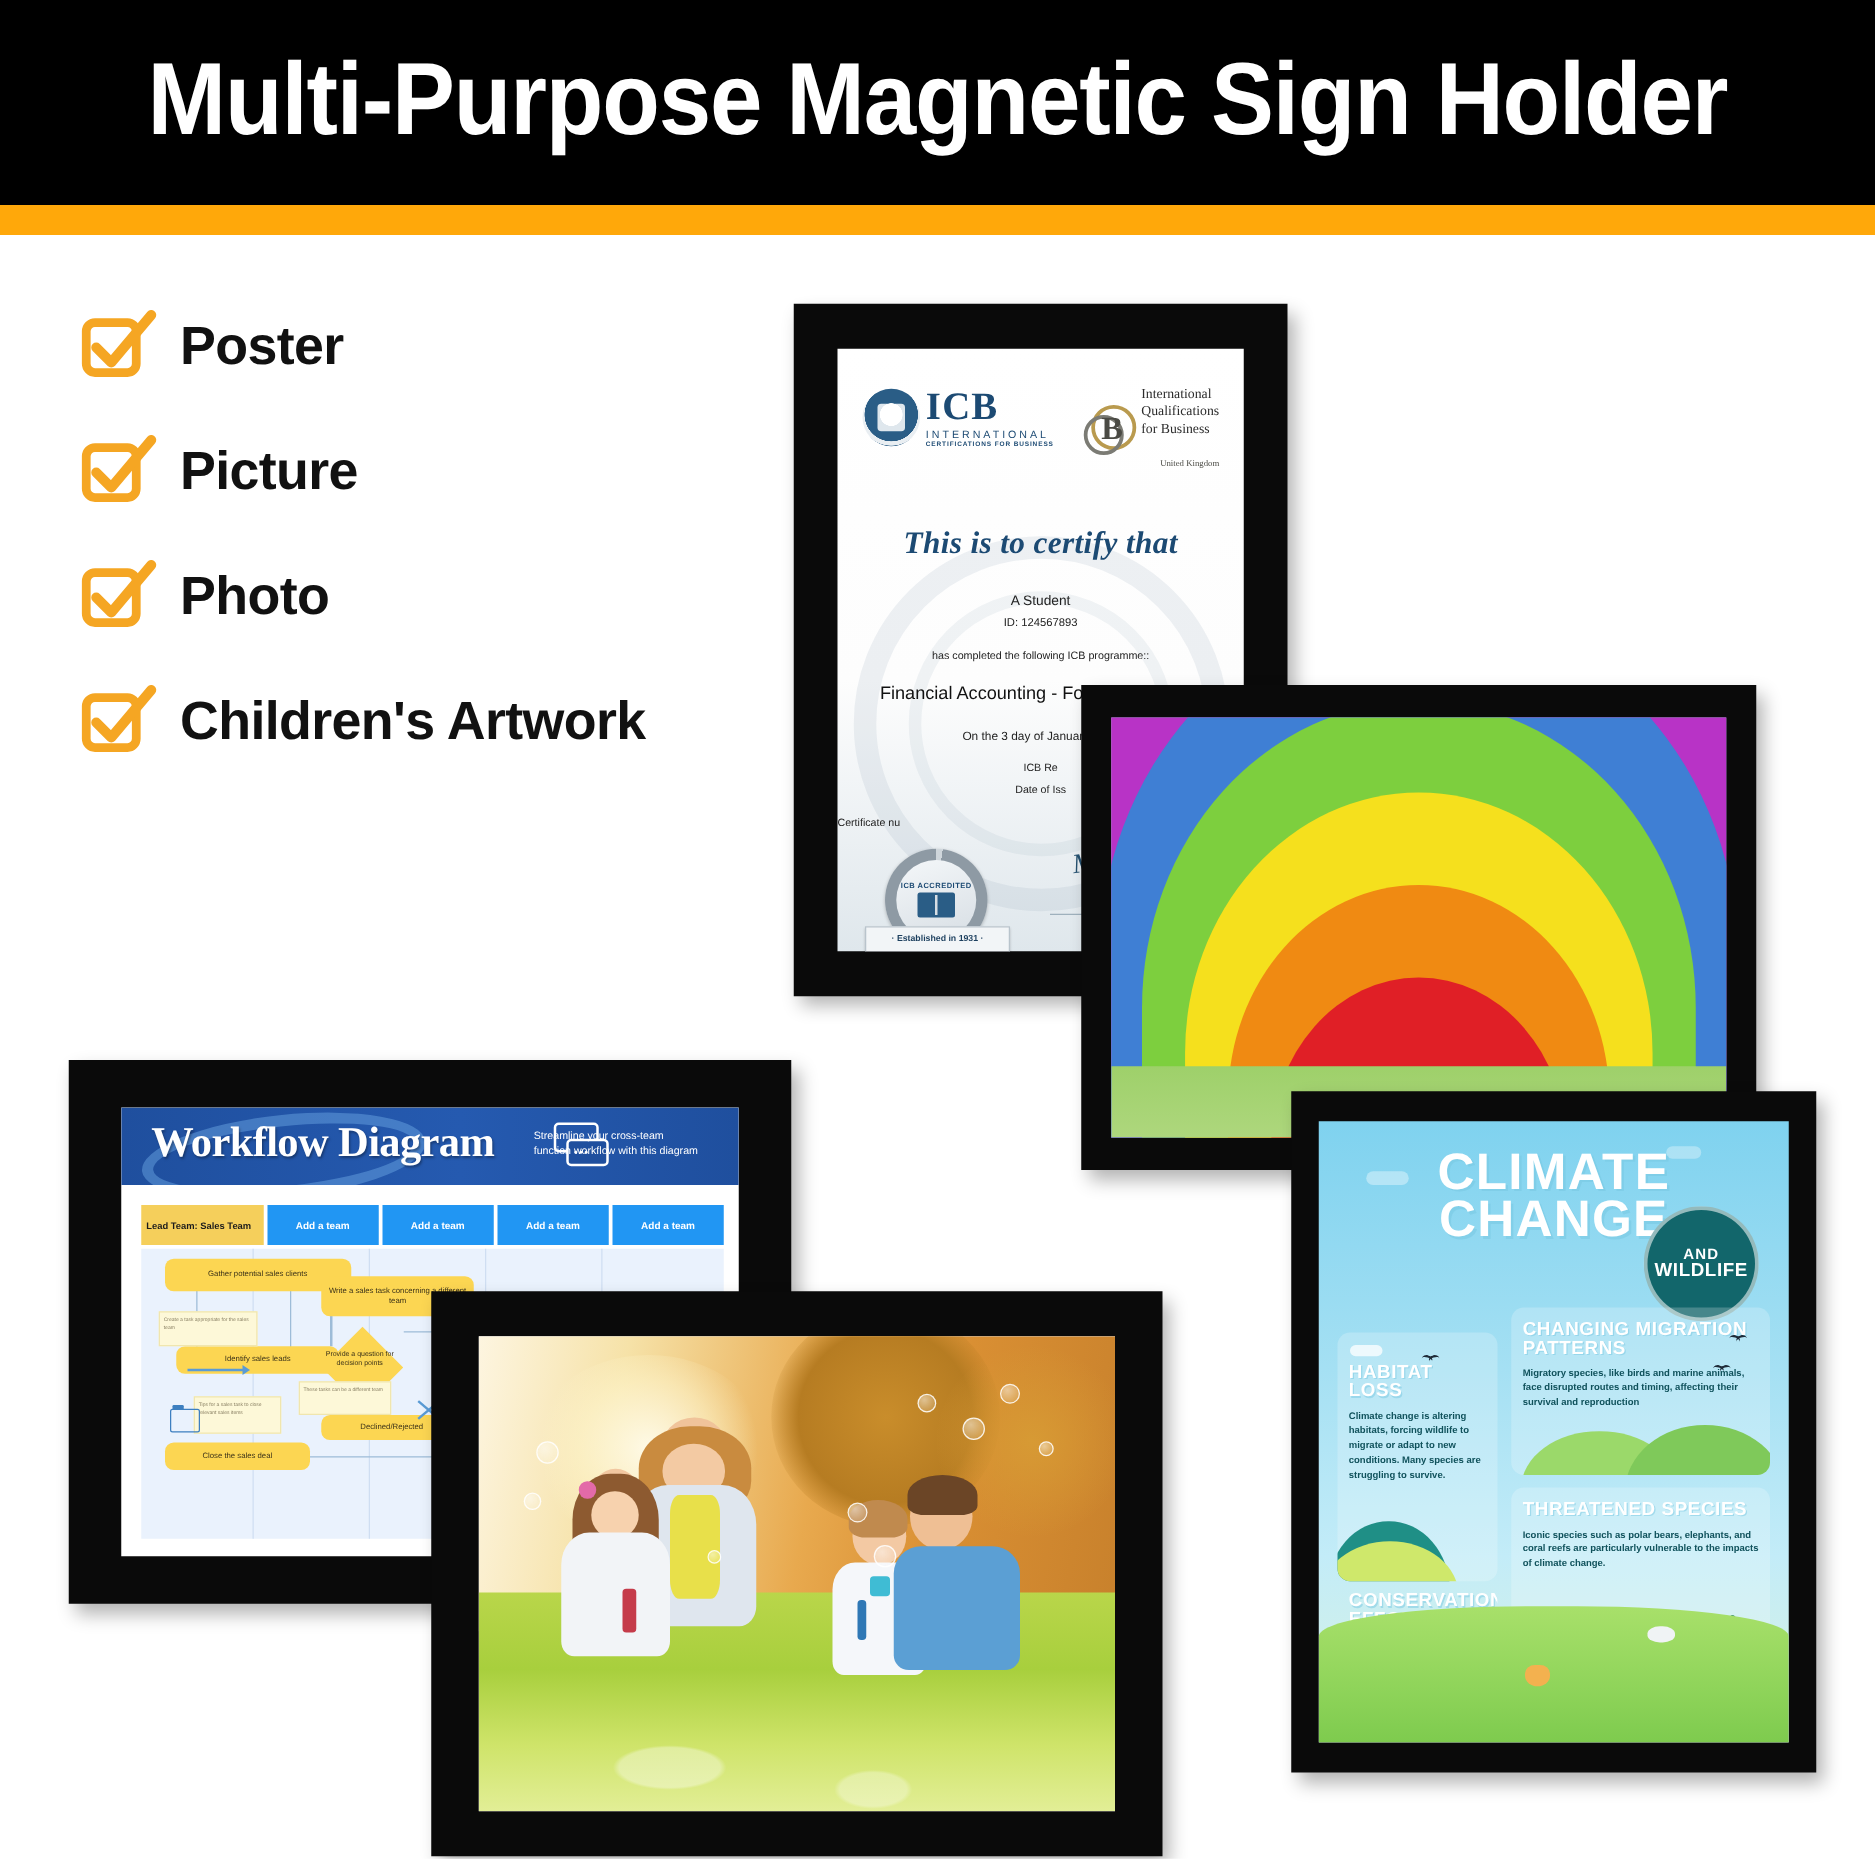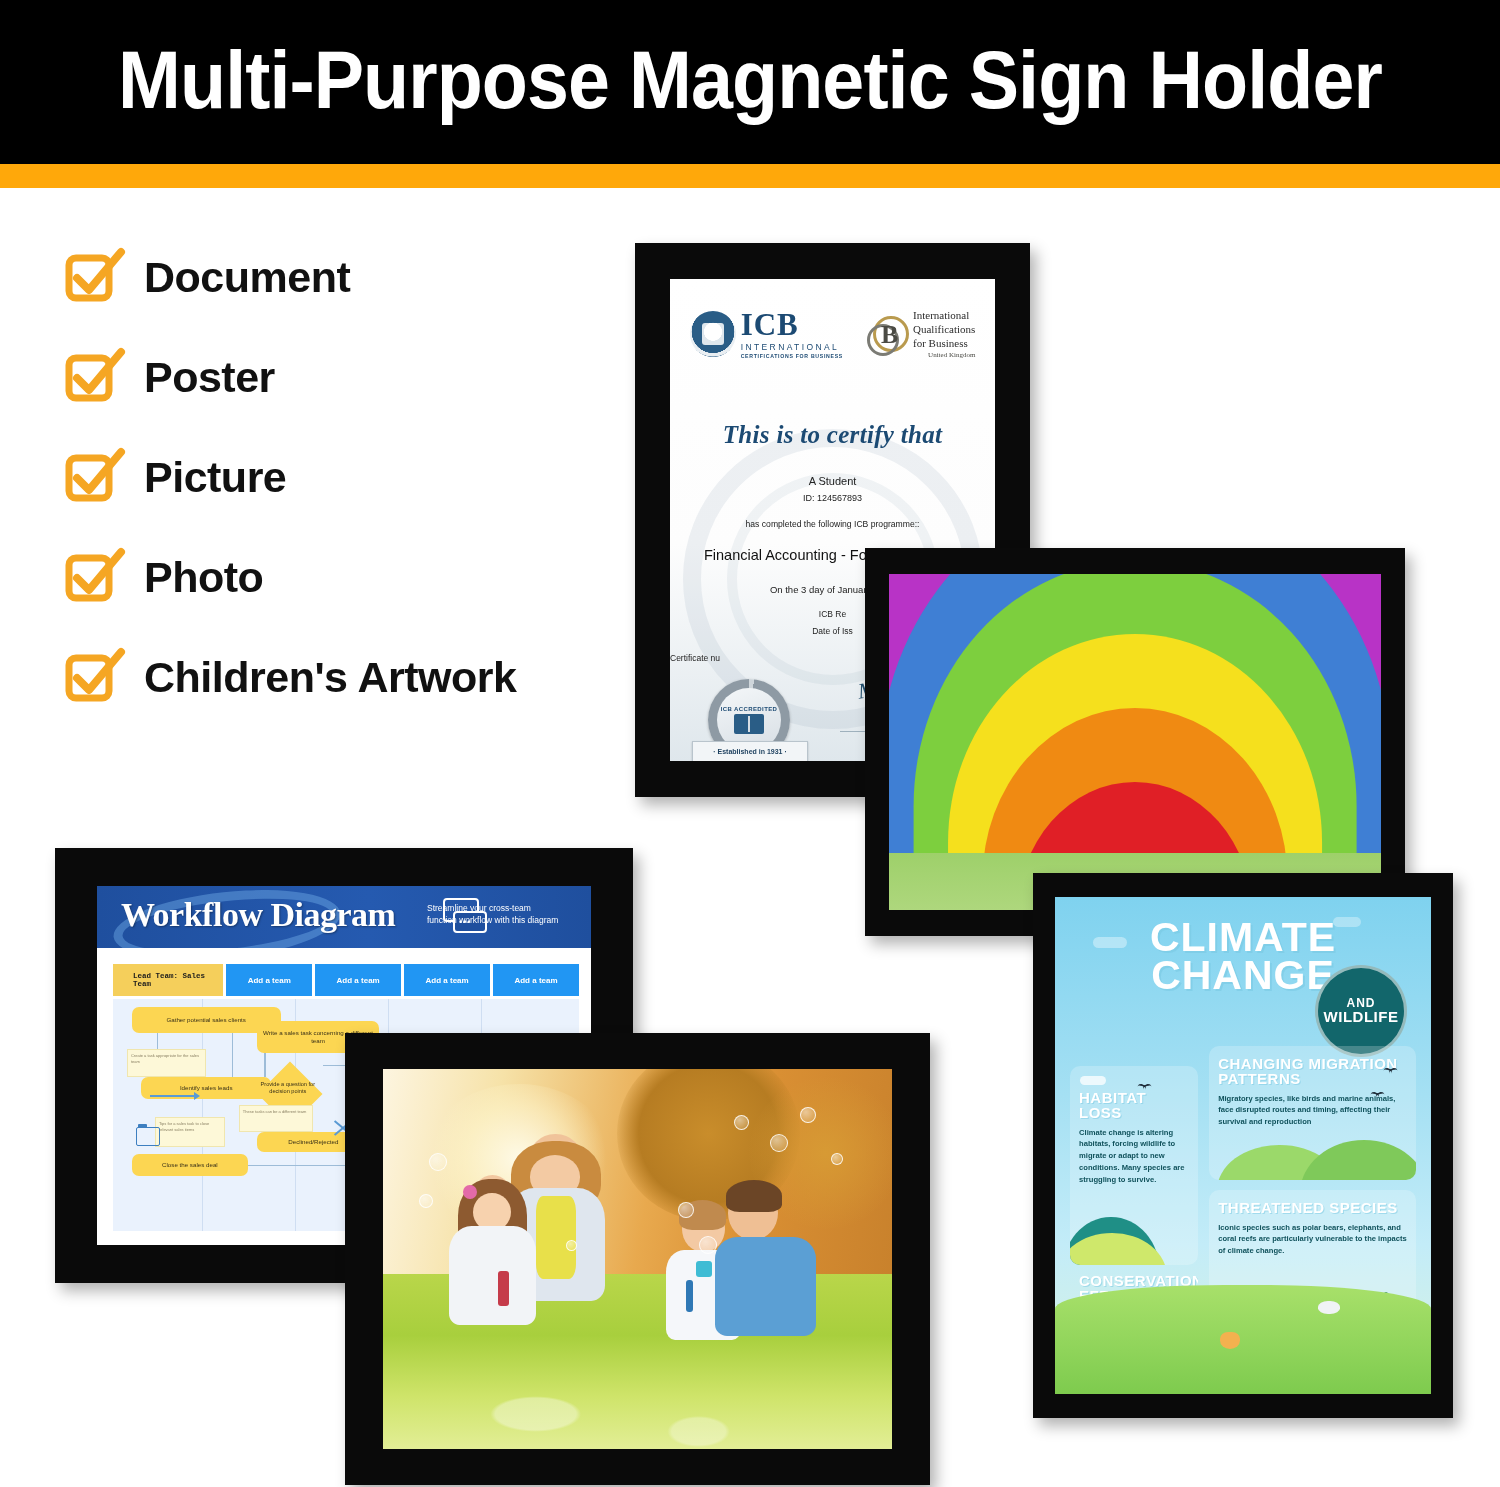--- a/index.html
+++ b/index.html
@@ -51,21 +51,21 @@
   .icb-sub2{font-size:5.2px;color:#1c4a73;letter-spacing:.7px;margin-top:2px;font-weight:700;}
   .iqb-logo{display:flex;align-items:center;gap:4px;}
   .iqb-mark{width:44px;height:44px;position:relative;}
   .iqb-mark .c1{position:absolute;left:8px;top:4px;width:30px;height:30px;border-radius:50%;
       border:3px solid #b99a4e;}
   .iqb-mark .c2{position:absolute;left:2px;top:12px;width:26px;height:26px;border-radius:50%;
       border:3px solid #7b7b74;}
   .iqb-mark .bletter{position:absolute;left:16px;top:8px;font-size:26px;color:#4a4a44;
       font-family:"Liberation Serif",serif;font-weight:700;}
   .iqb-text{font-family:"Liberation Serif",serif;color:#2c2c2c;font-size:11px;line-height:1.25;}
-  .iqb-uk{font-size:7px;color:#4a4a44;text-align:right;margin-top:1px;
+  .iqb-uk{font-size:7px;color:#4a4a44;text-align:right;margin-top:17px;
       font-family:"Liberation Serif",serif;}
   .cert-certify{position:absolute;left:0;top:142px;width:100%;text-align:center;
       font-family:"Liberation Serif",serif;font-style:italic;font-weight:700;
       font-size:25px;color:#1c4a73;letter-spacing:.3px;}
   .cert-name{position:absolute;left:0;top:196px;width:100%;text-align:center;font-size:11px;color:#222;}
   .cert-id{position:absolute;left:0;top:214px;width:100%;text-align:center;font-size:9px;color:#222;}
   .cert-completed{position:absolute;left:0;top:240px;width:100%;text-align:center;font-size:8.6px;color:#222;}
   .cert-course{position:absolute;left:0;top:268px;width:100%;text-align:center;font-size:14.5px;color:#111;}
   .cert-date{position:absolute;left:0;top:305px;width:100%;text-align:center;font-size:9.5px;color:#222;}
   .cert-reg{position:absolute;left:0;top:330px;width:100%;text-align:center;font-size:8.5px;color:#222;}
@@ -118,21 +118,21 @@
   .wf-bubble{position:absolute;left:346px;top:12px;width:42px;height:30px;}
   .wf-bubble .b1{position:absolute;left:0;top:0;width:32px;height:20px;border:2.5px solid #fff;border-radius:4px;}
   .wf-bubble .b2{position:absolute;left:10px;top:13px;width:30px;height:18px;border:2.5px solid #fff;
       border-radius:4px;background:#1f4f9e;}
   .wf-bubble .dots{position:absolute;left:16px;top:19px;color:#fff;font-size:9px;letter-spacing:1px;}
   .wf-tag{position:absolute;right:14px;top:16px;width:150px;text-align:left;color:#fff;
       font-size:8.5px;line-height:1.45;}
   .wf-cols{position:absolute;left:16px;top:78px;right:12px;height:32px;display:flex;gap:3px;}
   .wf-col{flex:1;background:#2196f3;color:#fff;font-size:8px;font-weight:700;
       display:flex;align-items:center;justify-content:center;}
-  .wf-col.lead{background:#f5cf5b;color:#1c1c1c;flex:1.05;font-size:7.5px;justify-content:flex-start;padding-left:20px;font-family:Liberation Mono, monospace;}
+  .wf-col.lead{background:#f5cf5b;color:#1c1c1c;flex:1.05;font-size:7.5px;justify-content:flex-start;padding-left:4px;}
   .wf-body{position:absolute;left:16px;top:113px;right:12px;bottom:14px;background:#eaf2fd;}
   .wf-lane{position:absolute;top:0;bottom:0;width:1px;background:#cfdef2;}
   .node{position:absolute;background:#fcd652;border-radius:7px;color:#3a3118;
       font-size:6.2px;line-height:1.3;display:flex;align-items:center;justify-content:center;
       text-align:center;padding:2px 3px;box-sizing:border-box;}
   .sticky{position:absolute;background:#fdf8d8;border:1px solid #f0e6ae;font-size:4px;
       color:#8a8164;padding:3px;box-sizing:border-box;line-height:1.5;}
   .diamond{position:absolute;background:#fcd652;transform:rotate(45deg);}
   .diamond-txt{position:absolute;font-size:5.6px;color:#3a3118;text-align:center;line-height:1.3;}
   .conn{position:absolute;background:#9dbcd8;}
@@ -198,29 +198,20 @@
 <div class="header-stripe"></div>
 
 <div class="checklist">
   <div class="check-row">
     <div class="check-box">
       <svg viewBox="0 0 62 62">
           <rect x="5" y="14" width="40" height="40" rx="7" fill="none" stroke="#F5A623" stroke-width="7"></rect>
           <path d="M13 34 L25 46 L57 8" fill="none" stroke="#F5A623" stroke-width="8" stroke-linecap="round" stroke-linejoin="round"></path>
         </svg>
     </div>
-    <div class="check-label">Document</div>
-  </div>
-  <div class="check-row">
-    <div class="check-box">
-      <svg viewBox="0 0 62 62">
-          <rect x="5" y="14" width="40" height="40" rx="7" fill="none" stroke="#F5A623" stroke-width="7"></rect>
-          <path d="M13 34 L25 46 L57 8" fill="none" stroke="#F5A623" stroke-width="8" stroke-linecap="round" stroke-linejoin="round"></path>
-        </svg>
-    </div>
     <div class="check-label">Poster</div>
   </div>
   <div class="check-row">
     <div class="check-box">
       <svg viewBox="0 0 62 62">
           <rect x="5" y="14" width="40" height="40" rx="7" fill="none" stroke="#F5A623" stroke-width="7"></rect>
           <path d="M13 34 L25 46 L57 8" fill="none" stroke="#F5A623" stroke-width="8" stroke-linecap="round" stroke-linejoin="round"></path>
         </svg>
     </div>
     <div class="check-label">Picture</div>

